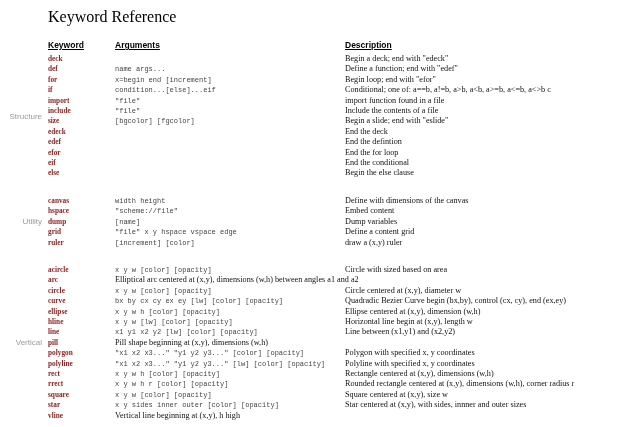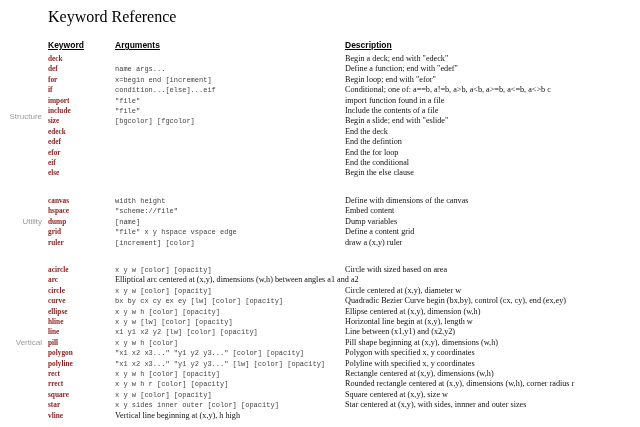--- a/index.html
+++ b/index.html
@@ -210,21 +210,20 @@
             <div class="cell-args">x y w [lw] [color] [opacity]</div>
             <div class="cell-desc">Horizontal line begin at (x,y), length w</div>
           </div>
           <div class="row">
             <div class="cell-kw">line</div>
             <div class="cell-args">x1 y1 x2 y2 [lw] [color] [opacity]</div>
             <div class="cell-desc">Line between (x1,y1) and (x2,y2)</div>
           </div>
           <div class="row">
             <div class="cell-kw">pill</div>
-            <div class="cell-args">x y w h [color]</div>
             <div class="cell-desc">Pill shape beginning at (x,y), dimensions (w,h)</div>
           </div>
           <div class="row">
             <div class="cell-kw">polygon</div>
             <div class="cell-args">"x1 x2 x3..." "y1 y2 y3..." [color] [opacity]</div>
             <div class="cell-desc">Polygon with specified x, y coordinates</div>
           </div>
           <div class="row">
             <div class="cell-kw">polyline</div>
             <div class="cell-args">"x1 x2 x3..." "y1 y2 y3..." [lw] [color] [opacity]</div>

